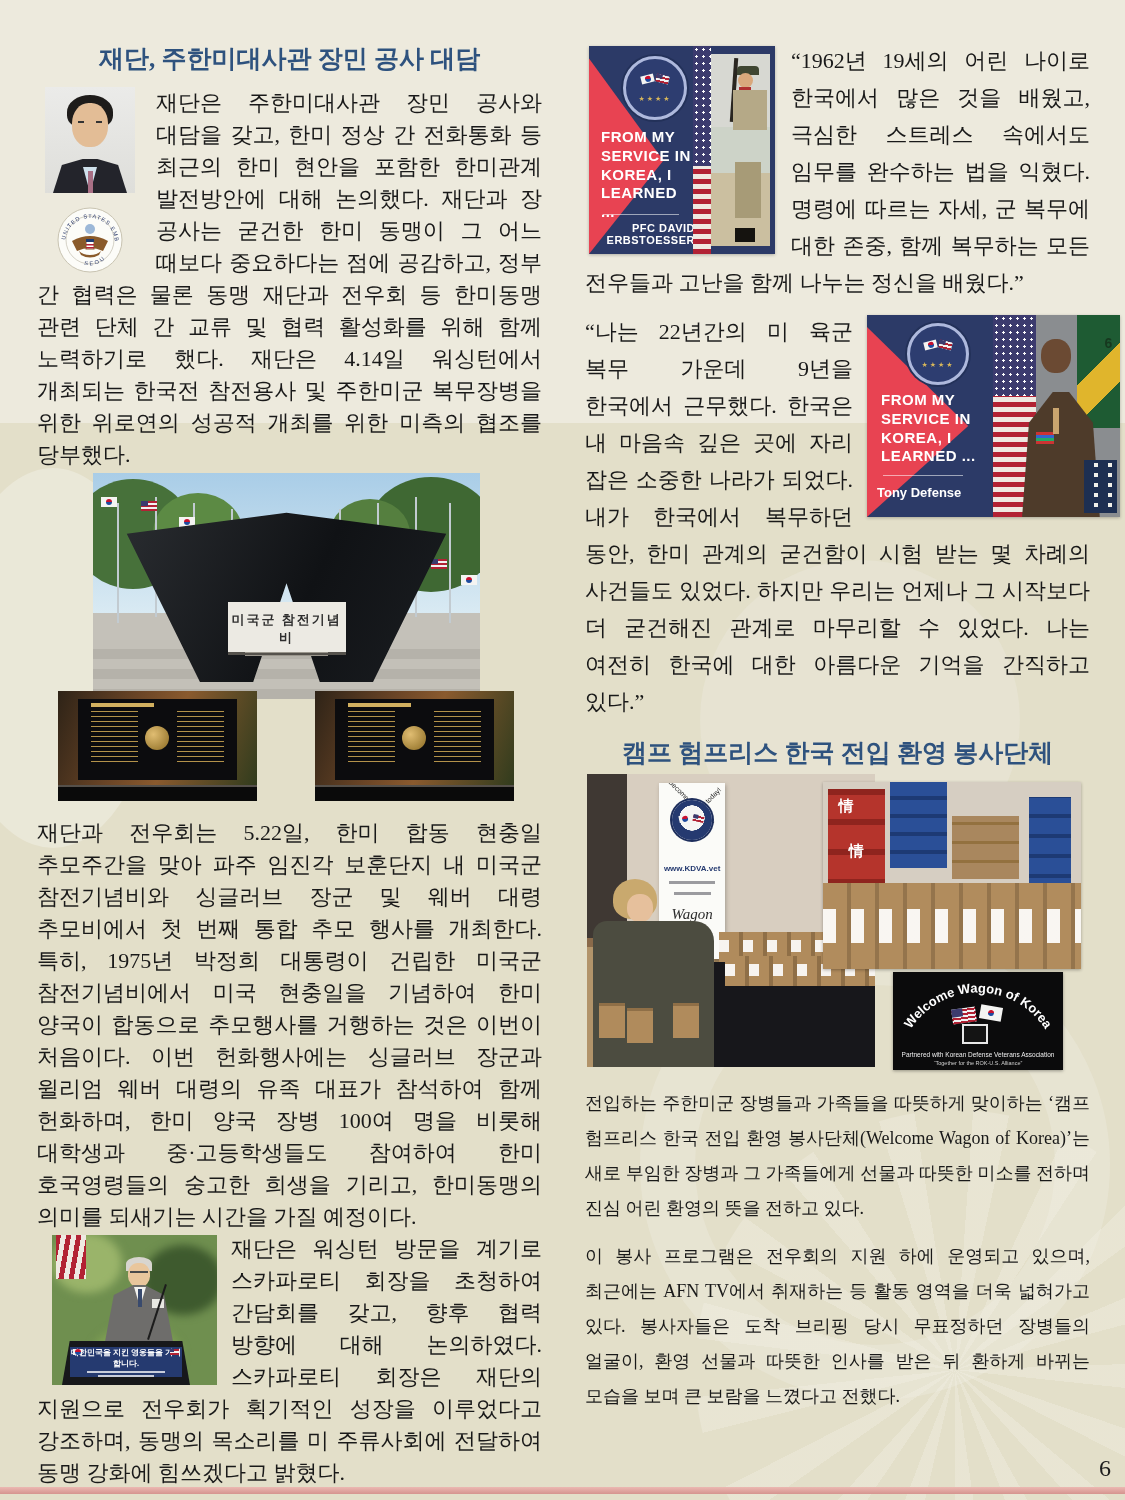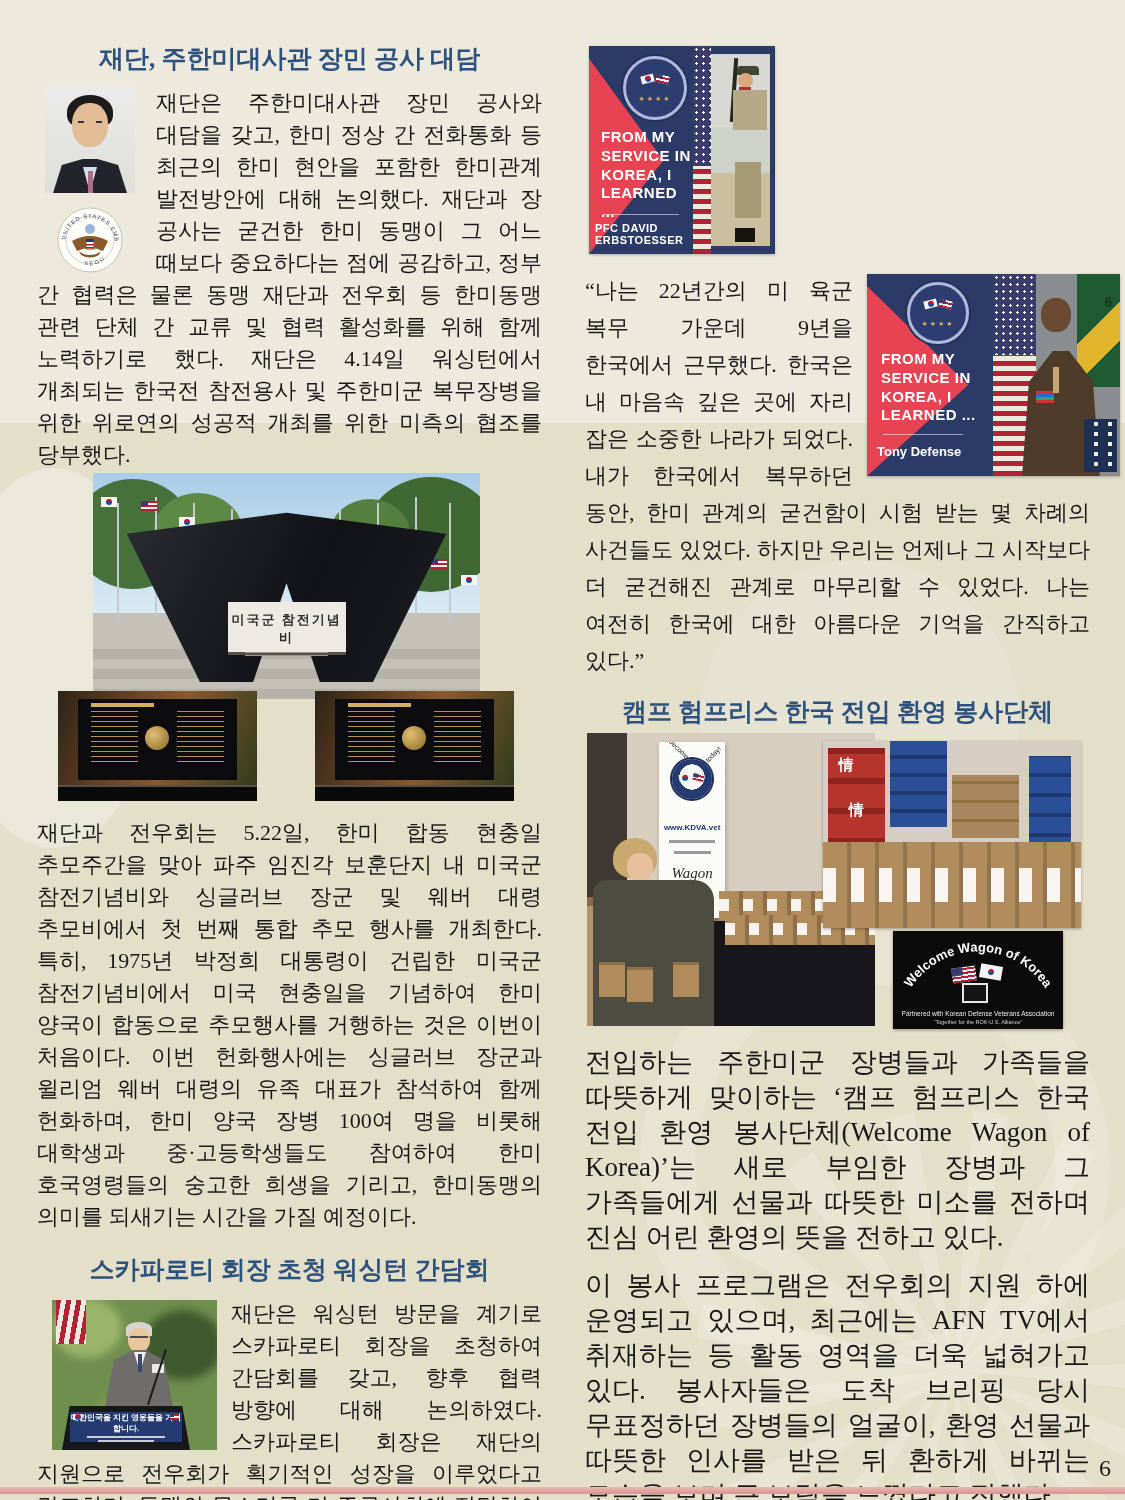--- a/index.html
+++ b/index.html
@@ -15,21 +15,21 @@
   .wm-dome{left:700px;top:560px;width:320px;height:320px;border-radius:50%;background:rgba(239,236,225,.35);}
 
   .col{position:absolute;top:42px;width:505px;}
   .col-left{left:37px;}
   .col-right{left:585px;}
 
   .h-main{font-size:25px;font-weight:700;color:#2e527e;text-align:center;margin:0 0 12px;line-height:33px;}
   .h-sub{font-size:24px;font-weight:700;color:#3b559c;text-align:center;margin:0 0 7px;line-height:32px;}
   .body{font-size:22px;line-height:32px;color:#191919;text-align:justify;word-break:keep-all;margin:0;}
   .quote{font-size:22px;line-height:37px;color:#191919;text-align:justify;word-break:keep-all;margin:0;}
-  .body-loose{font-size:27px;line-height:35px;color:#191919;text-align:justify;word-break:keep-all;margin:0;}
+  .body-loose{font-size:18px;line-height:35px;color:#191919;text-align:justify;word-break:keep-all;margin:0;}
   .clear{clear:both;}
 
   
   .a1-media{float:left;width:119px;min-height:192px;}
   .portrait{width:90px;height:106px;margin-left:8px;position:relative;background:linear-gradient(#ebebe9,#dededa);overflow:hidden;}
   .po-hair{position:absolute;left:22px;top:8px;width:46px;height:34px;border-radius:50% 50% 40% 40%;background:#1e1c1a;}
   .po-face{position:absolute;left:27px;top:16px;width:36px;height:44px;border-radius:46%;background:#e3bd96;}
   .po-eyes{position:absolute;left:33px;top:34px;width:24px;height:2px;
      background:linear-gradient(90deg,#333 0 6px,transparent 6px 18px,#333 18px 24px);}
   .po-suit{position:absolute;left:8px;bottom:0;width:74px;height:34px;background:#23242b;
@@ -100,21 +100,21 @@
      clip-path:polygon(0 6%,40% 55%,0 100%);}
   .svc-badge{position:absolute;border-radius:50%;background:#2d3d70;border:3px solid #aeb9dd;box-shadow:0 0 0 2px #233159;}
   .badge-flags{position:absolute;left:50%;top:34%;width:0;height:0;}
   .badge-flags .flag-kr,.badge-flags .flag-us{position:absolute;width:13px;height:8px;}
   .badge-flags .flag-kr{left:-14px;top:-4px;transform:rotate(-14deg);}
   .badge-flags .flag-us{left:1px;top:-4px;transform:rotate(14deg);}
   .badge-stars{position:absolute;left:0;right:0;top:62%;text-align:center;color:#d8b75a;font-size:7px;letter-spacing:2px;font-family:"DejaVu Sans",sans-serif;}
   .svc-tag{position:absolute;color:#fff;font-family:"Liberation Sans","DejaVu Sans",sans-serif;
      font-weight:700;letter-spacing:.5px;line-height:1.25;}
   .svc-rule{position:absolute;height:1px;background:rgba(255,255,255,.55);}
-  .svc-name{position:absolute;color:#fff;font-family:"Liberation Sans","DejaVu Sans",sans-serif;font-weight:700;text-align:left;}
+  .svc-name{position:absolute;color:#fff;font-family:"Liberation Sans","DejaVu Sans",sans-serif;font-weight:700;text-align:right;}
   .svc-photo{position:absolute;overflow:hidden;}
   .ph-stars{position:absolute;background:#3c3b6e;
      background-image:radial-gradient(#fff 1px,transparent 1.2px);background-size:7px 7px;}
   .ph-stripes{position:absolute;background:repeating-linear-gradient(0deg,#b22234 0 5px,#efe9e2 5px 10px);}
   .dv-scene{position:absolute;inset:0;background:linear-gradient(#d7d8d2 0 38%,#cdd3c8 38% 62%,#cbbfa0 62%);}
   .dv-cap{position:absolute;left:44%;top:6%;width:22px;height:9px;border-radius:4px 4px 0 0;background:#3f4632;}
   .dv-face{position:absolute;left:46%;top:10%;width:15px;height:15px;border-radius:50%;background:#d9a87c;}
   .dv-scarf{position:absolute;left:47%;top:17%;width:12px;height:6px;background:#b03030;}
   .dv-shirt{position:absolute;left:38%;top:19%;width:34px;height:40px;background:#b5a987;}
   .dv-pants{position:absolute;left:41%;top:56%;width:26px;height:56px;background:#a79b77;}
@@ -278,21 +278,20 @@
           <div class="pl-col" style="left:8%;"></div>
           <div class="pl-col" style="right:8%;"></div>
           <div class="pl-medal"></div>
         </div>
         <div class="pl-base"></div>
       </div>
     </div>
 
     <p class="body">재단과 전우회는 5.22일, 한미 합동 현충일 추모주간을 맞아 파주 임진각 보훈단지 내 미국군 참전기념비와 싱글러브 장군 및 웨버 대령 추모비에서 첫 번째 통합 추모 행사를 개최한다. 특히, 1975년 박정희 대통령이 건립한 미국군 참전기념비에서 미국 현충일을 기념하여 한미 양국이 합동으로 추모행사를 거행하는 것은 이번이 처음이다. 이번 헌화행사에는 싱글러브 장군과 윌리엄 웨버 대령의 유족 대표가 참석하여 함께 헌화하며, 한미 양국 장병 100여 명을 비롯해 대학생과 중·고등학생들도 참여하여 한미 호국영령들의 숭고한 희생을 기리고, 한미동맹의 의미를 되새기는 시간을 가질 예정이다.</p>
 
-    <h2 class="h-main" style="margin-top:20px;">스카파로티 회장 초청 워싱턴 간담회</h2>
 
     <div>
       <div class="scap">
         <div class="sc-blur">
           <div class="sc-blob" style="left:10px;top:8px;width:70px;height:60px;background:#9ab46a;"></div>
           <div class="sc-blob" style="right:4px;top:20px;width:80px;height:70px;background:#3e5a2e;"></div>
           <div class="sc-blob" style="left:50px;bottom:10px;width:90px;height:60px;background:#7fa052;"></div>
         </div>
         <div class="sc-flag"></div>
         <div class="sc-man-hair"></div>
@@ -343,20 +342,21 @@
           <div class="dv-rifle"></div>
           <div class="dv-cap"></div>
           <div class="dv-face"></div>
           <div class="dv-scarf"></div>
           <div class="dv-shirt"></div>
           <div class="dv-pants"></div>
           <div class="dv-boot" style="left:41%;"></div>
           <div class="dv-boot" style="left:58%;"></div>
         </div>
       </div>
+      <p class="quote">“1962년 19세의 어린 나이로 한국에서 많은 것을 배웠고, 극심한 스트레스 속에서도 임무를 완수하는 법을 익혔다. 명령에 따르는 자세, 군 복무에 대한 존중, 함께 복무하는 모든 전우들과 고난을 함께 나누는 정신을 배웠다.”</p>
       <div class="clear"></div>
     </div>
 
     <div style="margin-top:12px;">
       <div class="svc-card card-tony">
         <div class="svc-red"></div>
         <div class="svc-badge" style="left:40px;top:8px;width:56px;height:56px;">
           <div class="badge-flags">
             <div class="flag-kr"></div>
             <div class="flag-us"></div>

